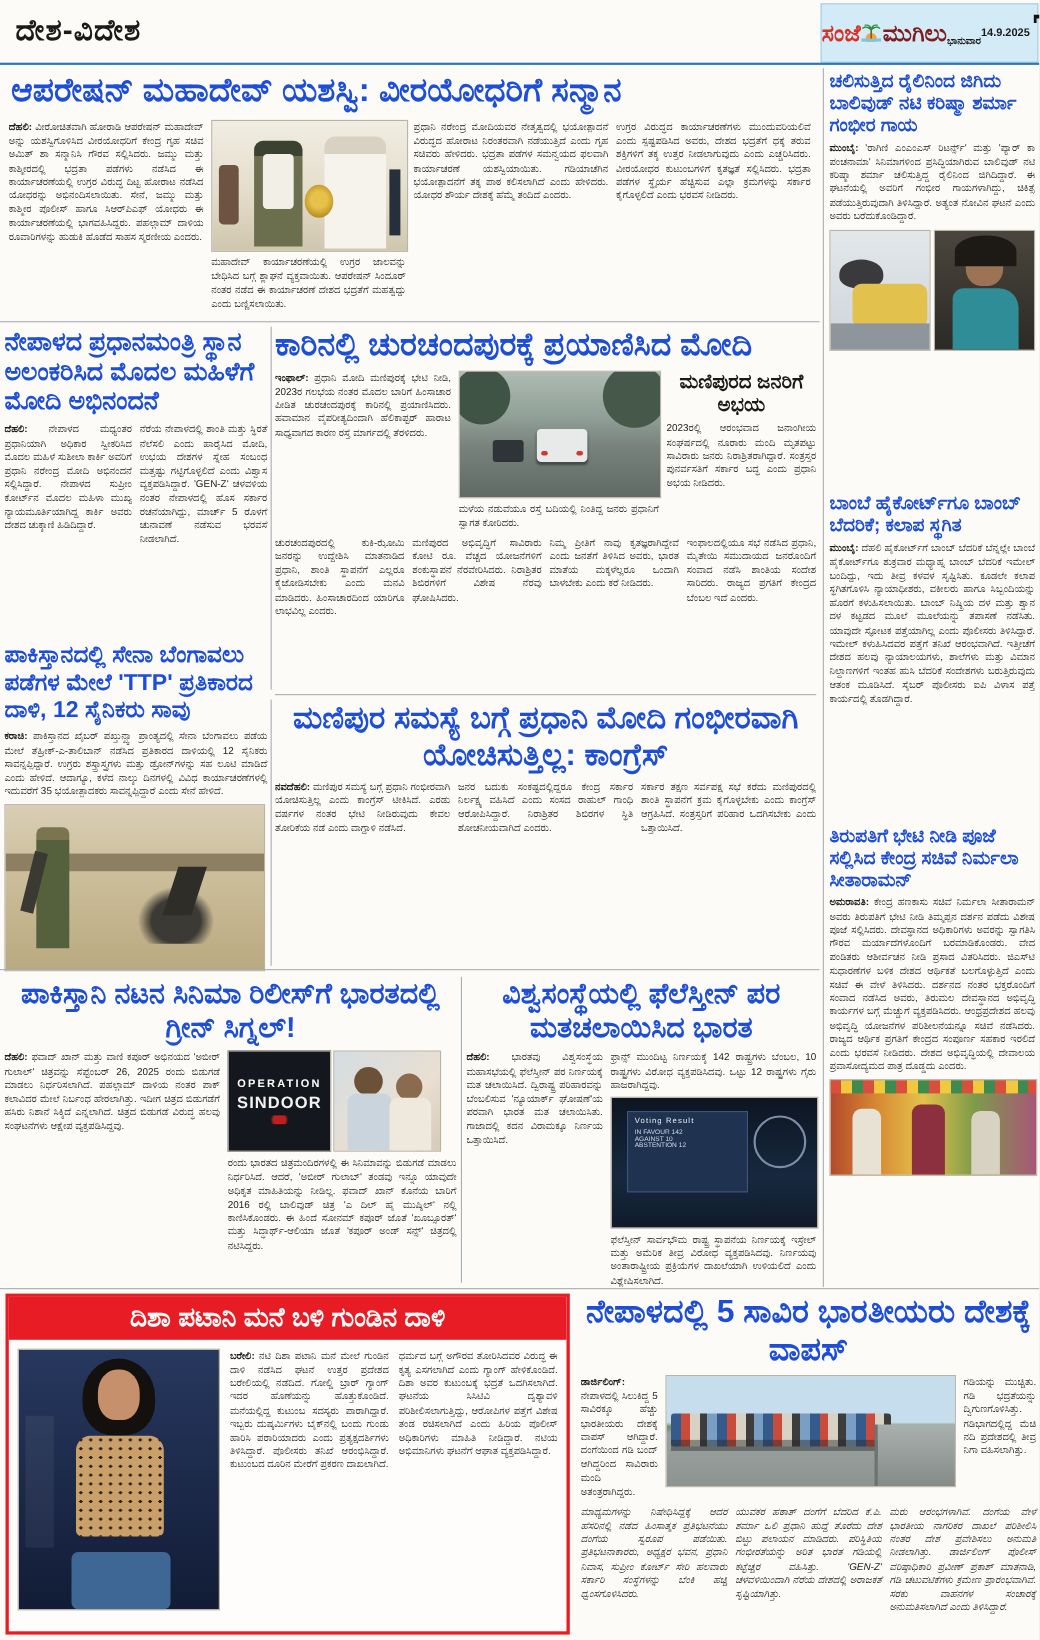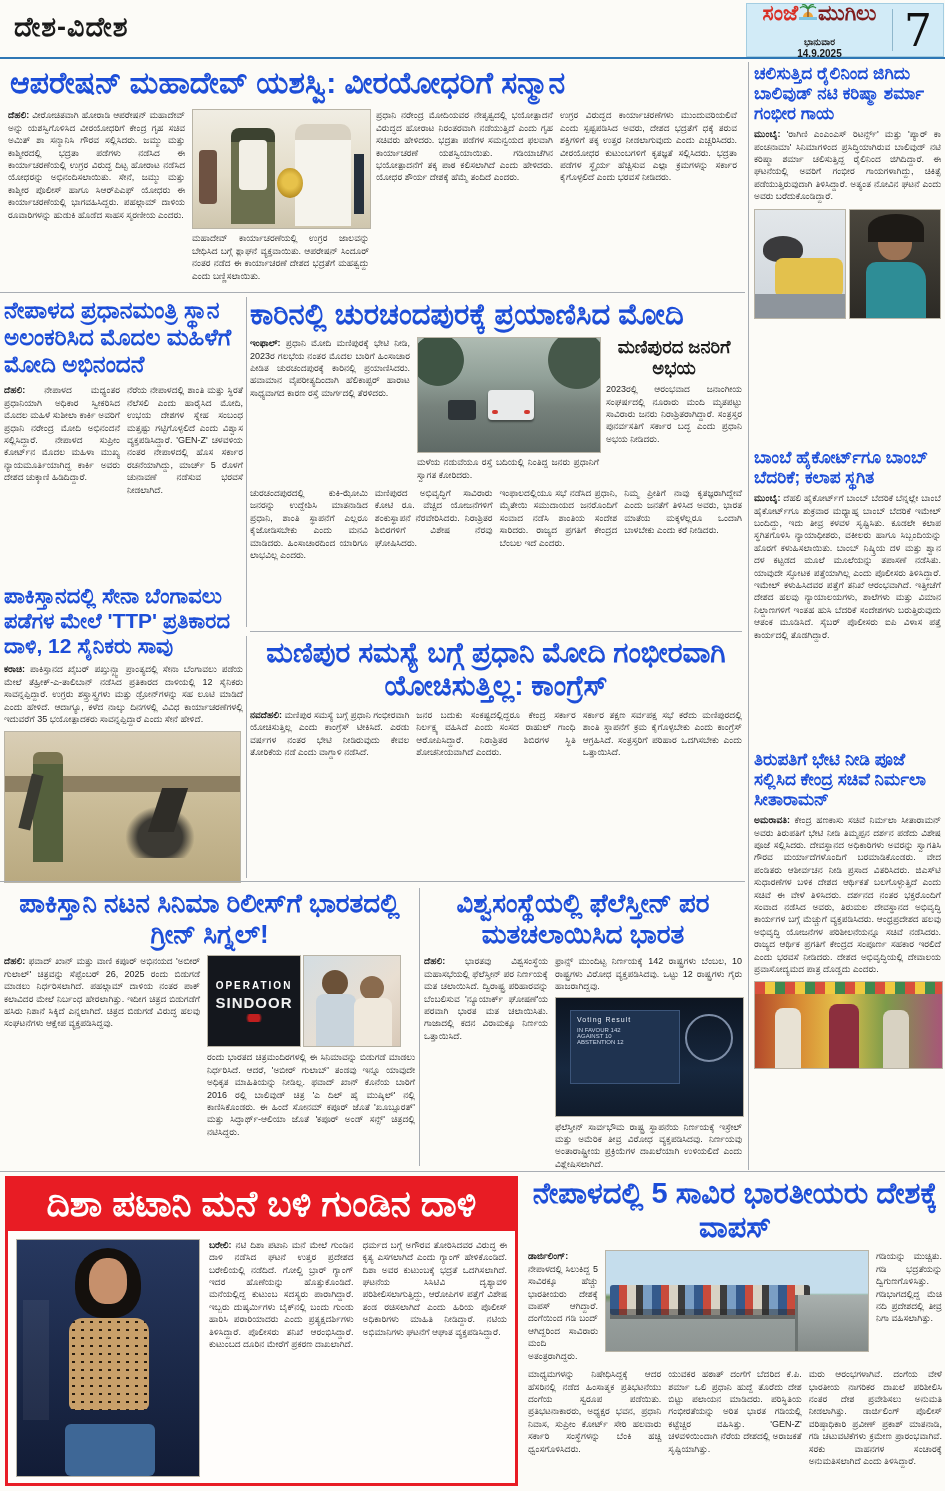--- a/index.html
+++ b/index.html
@@ -10,21 +10,21 @@
   .rule-top{left:0;top:57px;width:945px;height:2px;background:#2e77b5;}
   .hl{font-weight:bold;color:#1d4ed8;line-height:1.18;}
   .body-txt{font-size:9px;line-height:1.38;text-align:justify;color:#1c1c1c;}
   .dateline{font-weight:bold;}
   .cols{display:flex;gap:7px;}
   .col{flex:1;min-width:0;}
   .photo{position:relative;overflow:hidden;border:1px solid #b9b4a6;}
   
   .masthead{position:absolute;left:746px;top:3px;width:196px;height:52px;background:#d2ebf7;
             border:1px solid #a4cde1;display:flex;}
-  .mh-left{flex:1;display:flex;flex-direction:column;align-items:center;justify-content:center;}
+  .mh-left{flex:1;display:flex;flex-direction:row;align-items:center;justify-content:center;}
   .mh-name{font-size:21px;font-weight:bold;display:flex;align-items:center;gap:1px;line-height:1;}
   .mh-red{color:#d93025;} .mh-blue{color:#7f1d1d;}
   .mh-day{font-size:9px;font-weight:bold;margin-top:14px;}
   .mh-date{font-size:10px;font-weight:bold;}
   .mh-div{width:1px;background:#8fb7cc;margin:5px 0;}
   .mh-page{width:50px;display:flex;align-items:center;justify-content:center;
            font-family:"DejaVu Serif",serif;font-size:44px;color:#111;}
   .section-title{position:absolute;left:14px;top:12px;font-size:27px;font-weight:bold;letter-spacing:1px;}
   
   #a1{left:0;top:62px;width:745px;}
@@ -41,21 +41,21 @@
   #a6{left:4px;top:888px;width:411px;}
   .a6-hl{font-size:26px;text-align:center;}
   #a7{left:424px;top:888px;width:318px;}
   .a7-hl{font-size:26px;text-align:center;}
   #r1{left:754px;top:64px;width:187px;}
   #r2{left:754px;top:448px;width:187px;}
   #r3{left:754px;top:750px;width:187px;}
   .r-hl{font-size:17px;margin-bottom:4px;}
   
   #b1{left:5px;top:1176px;width:513px;height:310px;border:3px solid #e81c24;background:#fffdfb;box-sizing:border-box;}
-  .b1-banner{background:#e81c24;color:#fff;font-size:36px;font-weight:bold;text-align:center;
+  .b1-banner{background:#e81c24;color:#fff;font-size:24px;font-weight:bold;text-align:center;
              padding:6px 2px 8px;line-height:1.05;}
   .b1-content{display:flex;gap:9px;padding:8px 8px 0;}
   #b2{left:528px;top:1176px;width:414px;}
   .b2-hl{font-size:29px;text-align:center;}
   .poster-txt1{color:#fff;font-size:10px;font-weight:bold;letter-spacing:2px;}
   .poster-txt2{color:#f2f2f2;font-size:15px;font-weight:bold;letter-spacing:1px;}
   .screen-label{color:#e8edf5;font-size:7px;letter-spacing:1px;}
   .screen-row{color:#cdd8ea;font-size:6px;white-space:nowrap;}
 </style>
 </head>
@@ -145,22 +145,22 @@
         <div class="body-txt" style="margin-top:3px;">ಮಳೆಯ ನಡುವೆಯೂ ರಸ್ತೆ ಬದಿಯಲ್ಲಿ ನಿಂತಿದ್ದ ಜನರು ಪ್ರಧಾನಿಗೆ ಸ್ವಾಗತ ಕೋರಿದರು.</div>
       </div>
       <div class="col">
         <div class="a3-sub">ಮಣಿಪುರದ ಜನರಿಗೆ ಅಭಯ</div>
         <div class="body-txt">2023ರಲ್ಲಿ ಆರಂಭವಾದ ಜನಾಂಗೀಯ ಸಂಘರ್ಷದಲ್ಲಿ ನೂರಾರು ಮಂದಿ ಮೃತಪಟ್ಟು ಸಾವಿರಾರು ಜನರು ನಿರಾಶ್ರಿತರಾಗಿದ್ದಾರೆ. ಸಂತ್ರಸ್ತರ ಪುನರ್ವಸತಿಗೆ ಸರ್ಕಾರ ಬದ್ಧ ಎಂದು ಪ್ರಧಾನಿ ಅಭಯ ನೀಡಿದರು.</div>
       </div>
     </div>
     <div class="cols" style="margin-top:6px;">
       <div class="col body-txt">ಚುರಚಂದಪುರದಲ್ಲಿ ಕುಕಿ-ಝೋಮಿ ಜನರನ್ನು ಉದ್ದೇಶಿಸಿ ಮಾತನಾಡಿದ ಪ್ರಧಾನಿ, ಶಾಂತಿ ಸ್ಥಾಪನೆಗೆ ಎಲ್ಲರೂ ಕೈಜೋಡಿಸಬೇಕು ಎಂದು ಮನವಿ ಮಾಡಿದರು. ಹಿಂಸಾಚಾರದಿಂದ ಯಾರಿಗೂ ಲಾಭವಿಲ್ಲ ಎಂದರು.</div>
       <div class="col body-txt">ಮಣಿಪುರದ ಅಭಿವೃದ್ಧಿಗೆ ಸಾವಿರಾರು ಕೋಟಿ ರೂ. ವೆಚ್ಚದ ಯೋಜನೆಗಳಿಗೆ ಶಂಕುಸ್ಥಾಪನೆ ನೆರವೇರಿಸಿದರು. ನಿರಾಶ್ರಿತರ ಶಿಬಿರಗಳಿಗೆ ವಿಶೇಷ ನೆರವು ಘೋಷಿಸಿದರು.</div>
+      <div class="col body-txt">ನಿಮ್ಮ ಪ್ರೀತಿಗೆ ನಾವು ಕೃತಜ್ಞರಾಗಿದ್ದೇವೆ ಎಂದು ಜನತೆಗೆ ತಿಳಿಸಿದ ಅವರು, ಭಾರತ ಮಾತೆಯ ಮಕ್ಕಳೆಲ್ಲರೂ ಒಂದಾಗಿ ಬಾಳಬೇಕು ಎಂದು ಕರೆ ನೀಡಿದರು.</div>
       <div class="col body-txt">ಇಂಫಾಲದಲ್ಲಿಯೂ ಸಭೆ ನಡೆಸಿದ ಪ್ರಧಾನಿ, ಮೈತೇಯಿ ಸಮುದಾಯದ ಜನರೊಂದಿಗೆ ಸಂವಾದ ನಡೆಸಿ ಶಾಂತಿಯ ಸಂದೇಶ ಸಾರಿದರು. ರಾಜ್ಯದ ಪ್ರಗತಿಗೆ ಕೇಂದ್ರದ ಬೆಂಬಲ ಇದೆ ಎಂದರು.</div>
-      <div class="col body-txt">ನಿಮ್ಮ ಪ್ರೀತಿಗೆ ನಾವು ಕೃತಜ್ಞರಾಗಿದ್ದೇವೆ ಎಂದು ಜನತೆಗೆ ತಿಳಿಸಿದ ಅವರು, ಭಾರತ ಮಾತೆಯ ಮಕ್ಕಳೆಲ್ಲರೂ ಒಂದಾಗಿ ಬಾಳಬೇಕು ಎಂದು ಕರೆ ನೀಡಿದರು.</div>
     </div>
   </div>
 
   <div class="rule" style="left:250px;top:631px;width:492px;height:1px;"></div>
   <div class="rule" style="left:246px;top:636px;width:1px;height:242px;"></div>
 
   <div id="a4" class="abs">
     <div class="hl a4-hl">ಪಾಕಿಸ್ತಾನದಲ್ಲಿ ಸೇನಾ ಬೆಂಗಾವಲು ಪಡೆಗಳ ಮೇಲೆ 'TTP' ಪ್ರತಿಕಾರದ ದಾಳಿ, 12 ಸೈನಿಕರು ಸಾವು</div>
     <div class="body-txt" style="margin-top:5px;">
       <b class="dateline">ಕರಾಚಿ:</b>
@@ -308,20 +308,20 @@
         <b class="dateline">ಡಾರ್ಜಿಲಿಂಗ್:</b>
         <span>ನೇಪಾಳದಲ್ಲಿ ಸಿಲುಕಿದ್ದ 5 ಸಾವಿರಕ್ಕೂ ಹೆಚ್ಚು ಭಾರತೀಯರು ದೇಶಕ್ಕೆ ವಾಪಸ್ ಆಗಿದ್ದಾರೆ. ದಂಗೆಯಿಂದ ಗಡಿ ಬಂದ್ ಆಗಿದ್ದರಿಂದ ಸಾವಿರಾರು ಮಂದಿ ಅತಂತ್ರರಾಗಿದ್ದರು.</span>
       </div>
       <div class="photo" style="width:262px;height:100px;flex:none;background:linear-gradient(180deg,#c5ddec 0%,#c5ddec 42%,#6f8f5f 46%,#9aa2a0 52%,#8d9492 100%);">
         <div style="position:absolute;left:4px;top:34px;width:200px;height:30px;background:repeating-linear-gradient(90deg,#355a8c 0 9px,#c94b3c 9px 17px,#d8d2c4 17px 26px,#3d3d3d 26px 33px,#7a9ec4 33px 42px);border-radius:3px;"></div>
         <div style="position:absolute;left:4px;top:58px;width:200px;height:10px;background:rgba(40,40,40,0.45);"></div>
         <div style="position:absolute;right:0;top:44px;width:70px;height:56px;background:linear-gradient(180deg,#a9b0ae 0%,#848b89 100%);border-left:3px solid #6c7371;"></div>
       </div>
       <div class="col body-txt">ಗಡಿಯನ್ನು ಮುಚ್ಚಿತು. ಗಡಿ ಭದ್ರತೆಯನ್ನು ದ್ವಿಗುಣಗೊಳಿಸಿತ್ತು. ಗಡಿಭಾಗದಲ್ಲಿದ್ದ ಮೆಚಿ ನದಿ ಪ್ರದೇಶದಲ್ಲಿ ತೀವ್ರ ನಿಗಾ ವಹಿಸಲಾಗಿತ್ತು.</div>
     </div>
-    <div class="cols" style="margin-top:6px;">
+    <div class="cols" style="margin-top:6px;font-style:italic;">
       <div class="col body-txt">ಮಾಧ್ಯಮಗಳನ್ನು ನಿಷೇಧಿಸಿದ್ದಕ್ಕೆ ಆದರ ಹೆಸರಿನಲ್ಲಿ ನಡೆದ ಹಿಂಸಾತ್ಮಕ ಪ್ರತಿಭಟನೆಯು ದಂಗೆಯ ಸ್ವರೂಪ ಪಡೆಯಿತು. ಪ್ರತಿಭಟನಾಕಾರರು, ಅಧ್ಯಕ್ಷರ ಭವನ, ಪ್ರಧಾನಿ ನಿವಾಸ, ಸುಪ್ರೀಂ ಕೋರ್ಟ್ ಸೇರಿ ಹಲವಾರು ಸರ್ಕಾರಿ ಸಂಸ್ಥೆಗಳನ್ನು ಬೆಂಕಿ ಹಚ್ಚಿ ಧ್ವಂಸಗೊಳಿಸಿದರು.</div>
       <div class="col body-txt">ಯುವಕರ ಹಠಾತ್ ದಂಗೆಗೆ ಬೆದರಿದ ಕೆ.ಪಿ. ಶರ್ಮಾ ಒಲಿ ಪ್ರಧಾನಿ ಹುದ್ದೆ ತೊರೆದು ದೇಶ ಬಿಟ್ಟು ಪಲಾಯನ ಮಾಡಿದರು. ಪರಿಸ್ಥಿತಿಯ ಗಂಭೀರತೆಯನ್ನು ಅರಿತ ಭಾರತ ಗಡಿಯಲ್ಲಿ ಕಟ್ಟೆಚ್ಚರ ವಹಿಸಿತ್ತು. 'GEN-Z' ಚಳವಳಿಯಿಂದಾಗಿ ನೆರೆಯ ದೇಶದಲ್ಲಿ ಅರಾಜಕತೆ ಸೃಷ್ಟಿಯಾಗಿತ್ತು.</div>
       <div class="col body-txt">ಮರು ಆರಂಭಗಳಾಗಿವೆ. ದಂಗೆಯ ವೇಳೆ ಭಾರತೀಯ ನಾಗರಿಕರ ದಾಖಲೆ ಪರಿಶೀಲಿಸಿ ನಂತರ ದೇಶ ಪ್ರವೇಶಿಸಲು ಅನುಮತಿ ನೀಡಲಾಗಿತ್ತು. ಡಾರ್ಜಿಲಿಂಗ್ ಪೊಲೀಸ್ ವರಿಷ್ಠಾಧಿಕಾರಿ ಪ್ರವೀಣ್ ಪ್ರಕಾಶ್ ಮಾತನಾಡಿ, ಗಡಿ ಚಟುವಟಿಕೆಗಳು ಕ್ರಮೇಣ ಪ್ರಾರಂಭವಾಗಿವೆ. ಸರಕು ವಾಹನಗಳ ಸಂಚಾರಕ್ಕೆ ಅನುಮತಿಸಲಾಗಿದೆ ಎಂದು ತಿಳಿಸಿದ್ದಾರೆ.</div>
     </div>
   </div>
 
 </div>
 
 </body></html>

